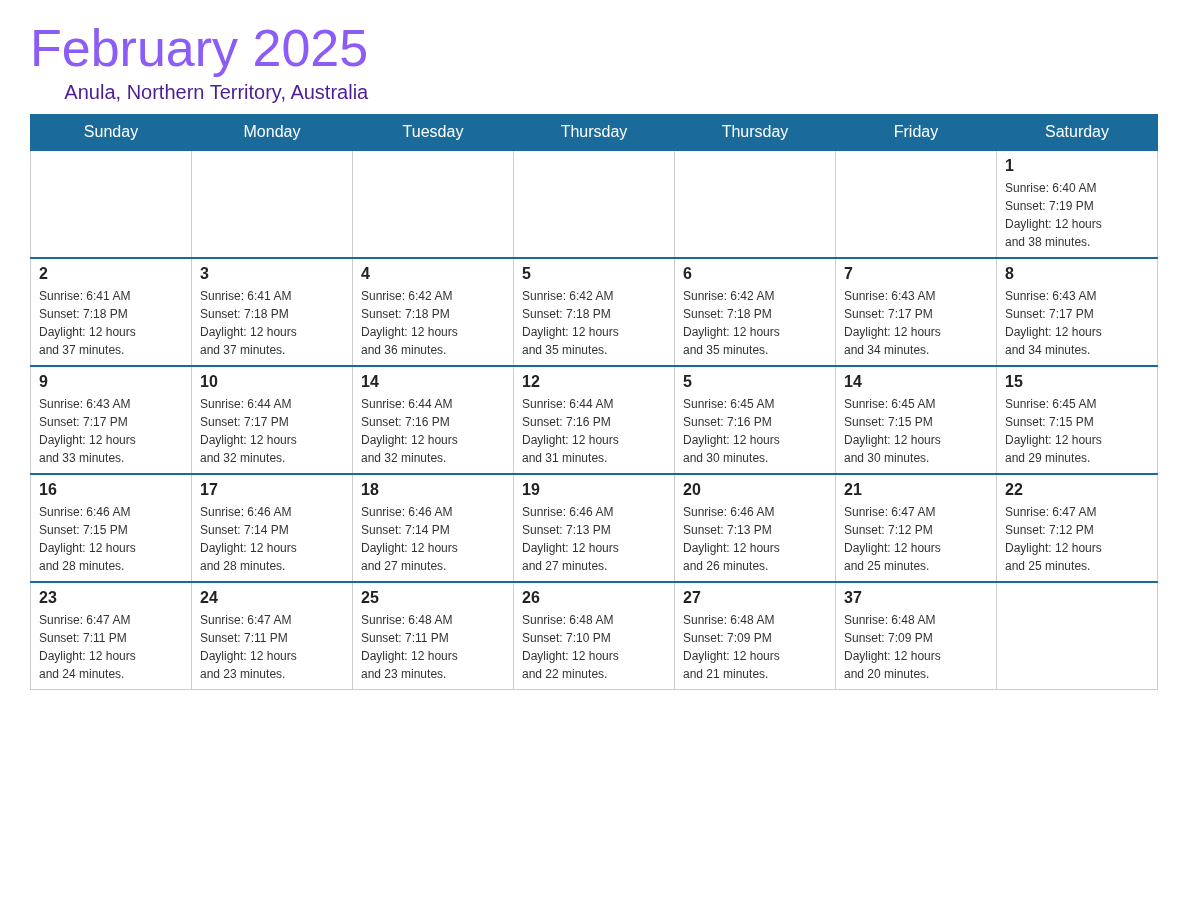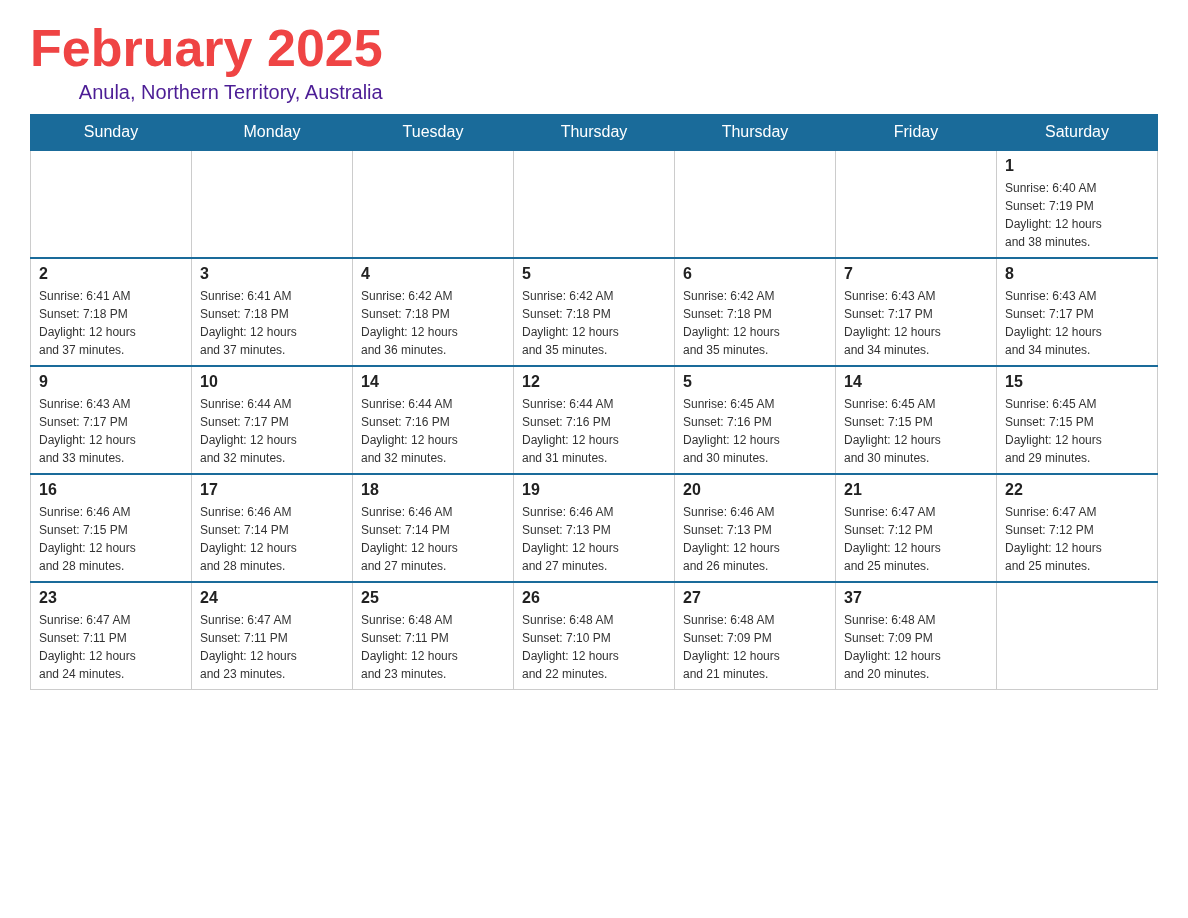--- a/index.html
+++ b/index.html
@@ -19,22 +19,22 @@
     .logo {
       display: flex;
       flex-direction: column;
       align-items: flex-start;
     }
     .title-area {
       text-align: right;
     }
     .month-title {
       font-size: 52px;
-      font-weight: bold;
-      color: #ef4444;
+      font-weight: normal;
+      color: #8b5cf6;
       line-height: 1.1;
     }
     .subtitle {
       font-size: 20px;
       color: #4c1d95;
       margin-top: 4px;
     }
     .calendar {
       width: 100%;
       border-collapse: collapse;

